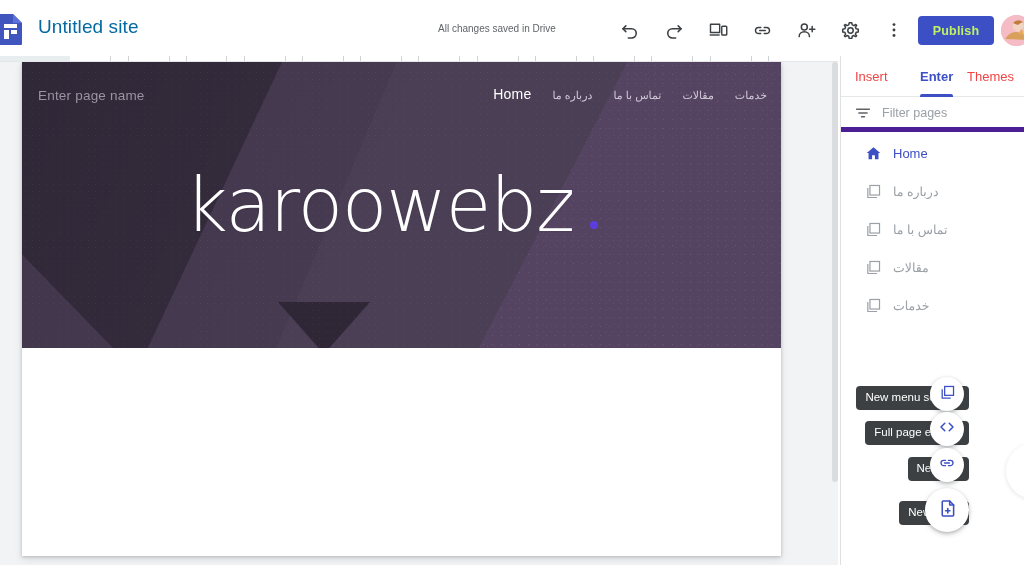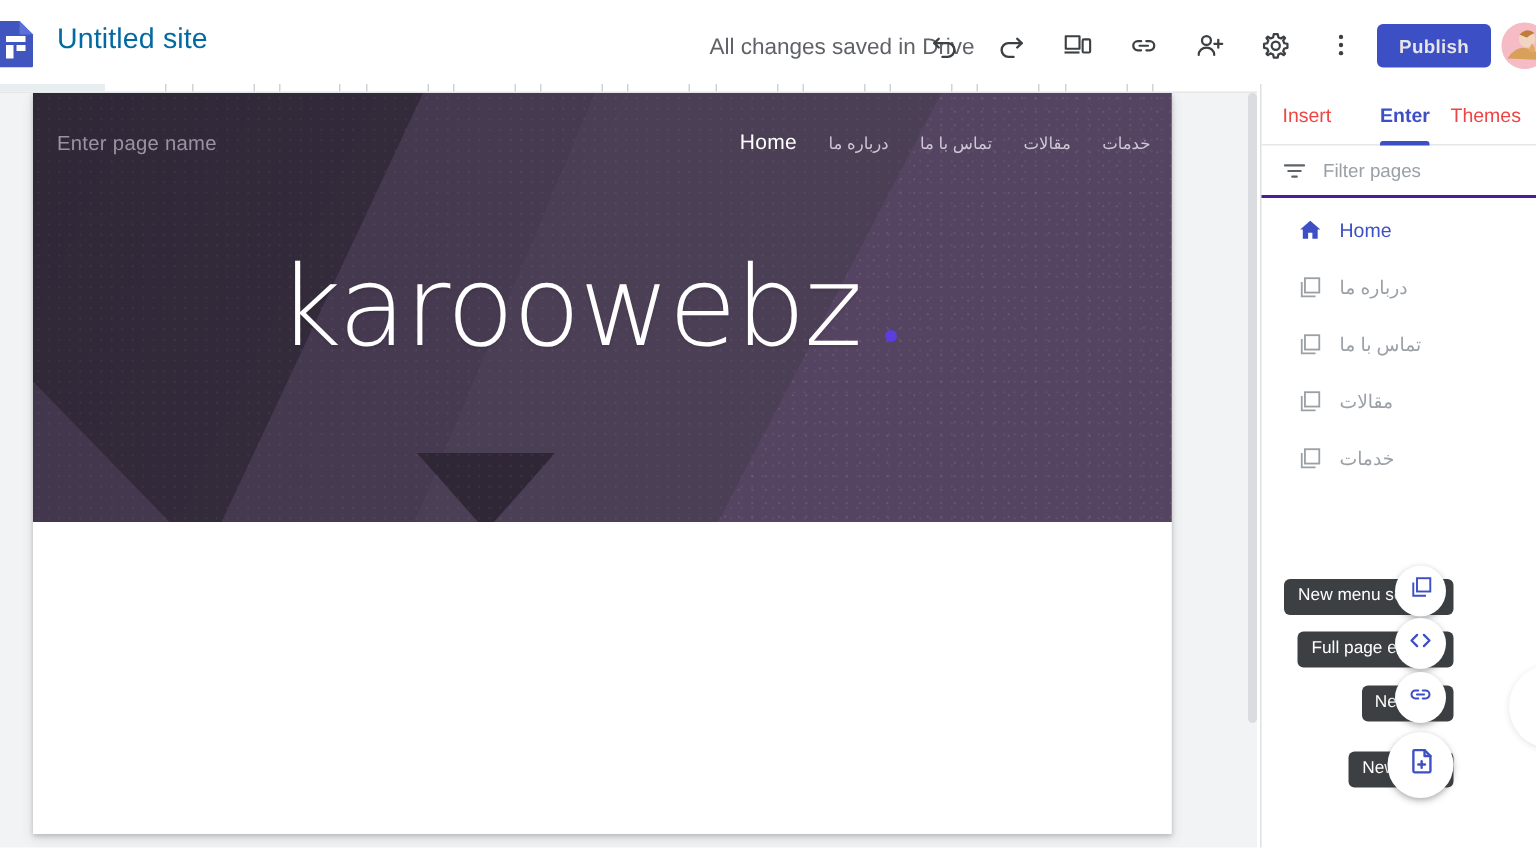--- a/index.html
+++ b/index.html
@@ -23,37 +23,37 @@
     position: absolute; left: -6px; top: 13px;
     width: 30px; height: 32px;
   }
   #site-title {
     position: absolute; left: 38px; top: 16px;
     font-size: 19px; color: #0369a1;
     letter-spacing: .1px;
     white-space: nowrap;
   }
   #save-status {
-    position: absolute; left: 473px; top: 23px;
-    font-size: 15px; color: #5f6368;
+    position: absolute; left: 438px; top: 23px;
+    font-size: 10px; color: #5f6368;
     white-space: nowrap;
   }
   .tb-icon {
     position: absolute; top: 15px;
     width: 30px; height: 30px;
     display: flex; align-items: center; justify-content: center;
     border-radius: 50%;
     cursor: pointer;
   }
   .tb-icon svg { display: block; }
   #publish-btn {
     position: absolute; left: 918px; top: 16px;
     width: 76px; height: 29px;
     background: #3c4fc4;
-    color: #e5e5e5;
+    color: #bef264;
     border: none; border-radius: 4px;
     font-family: "Liberation Sans", sans-serif;
     font-size: 12.5px; font-weight: bold;
     letter-spacing: .2px;
     cursor: pointer;
   }
   #avatar {
     position: absolute; left: 1001px; top: 15px;
     width: 31px; height: 31px;
     border-radius: 50%;
@@ -247,21 +247,21 @@
     border-radius: 2px 2px 0 0;
   }
   #tab-insert { left: 14px; position: absolute; }
   #tab-pages  { left: 79px; position: absolute; }
   #tab-themes { left: 126px; position: absolute; }
 
   #filter-row {
     position: absolute; left: 0; top: 42px;
     width: 184px; height: 34px;
     display: flex; align-items: center;
-    border-bottom: 2px solid #4c1d95;
+    border-bottom: 5px solid #4c1d95;
   }
   #filter-icon { margin-left: 13px; width: 18px; height: 18px; }
   #filter-label {
     margin-left: 10px;
     font-size: 12.5px; color: #9aa0a6;
   }
 
   #page-list {
     position: absolute; left: 0; top: 78px;
     width: 184px; height: 250px;

